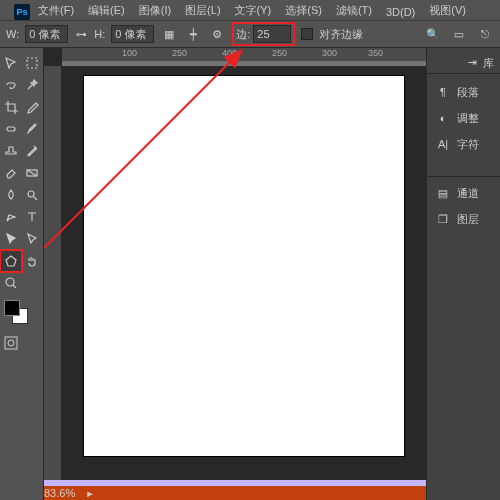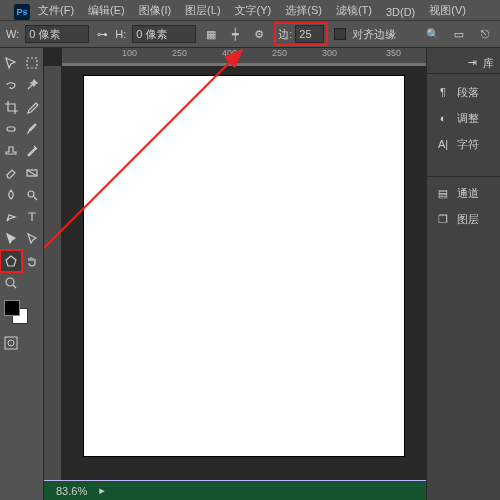--- a/index.html
+++ b/index.html
@@ -2,44 +2,44 @@
 <html><head>
 <meta charset="utf-8">
 <style>
 *{margin:0;padding:0;box-sizing:border-box;font-family:"Microsoft YaHei",Arial,sans-serif;font-size:11px;color:#ccc}
 body{background:#535353;width:500px;height:500px;overflow:hidden;position:relative}
 .menubar{height:20px;background:#535353;display:flex;align-items:flex-end;padding:0 14px;gap:2px}
 .ps-logo{width:16px;height:16px;background:#001e36;color:#31a8ff;display:flex;align-items:center;justify-content:center;font-weight:bold;font-size:9px;border-radius:2px}
 .menu-item{padding:2px 6px;cursor:pointer}
 .optbar{height:28px;background:#535353;border-top:1px solid #3a3a3a;border-bottom:1px solid #2a2a2a;display:flex;align-items:center;padding:0 6px;gap:6px}
 .opt-label{color:#ccc;font-size:11px}
-.opt-input{background:#3f3f3f;border:1px solid #2a2a2a;color:#ccc;width:64px;height:18px;padding:0 3px;font-size:11px}
+.opt-input{background:#3f3f3f;border:1px solid #2a2a2a;color:#ccc;width:43px;height:18px;padding:0 3px;font-size:11px}
 .opt-ico{width:18px;height:18px;display:flex;align-items:center;justify-content:center;color:#ccc;cursor:pointer}
 .link-ico{width:14px}
 .sides-box{display:flex;align-items:center;gap:3px;border:2px solid #e62222;padding:1px 2px;position:relative}
 .checkbox{width:12px;height:12px;background:#3a3a3a;border:1px solid #222;display:inline-block}
 .opt-right{margin-left:auto;display:flex;gap:8px}
 .main{display:flex;height:452px}
 .toolbar{width:44px;background:#535353;border-right:1px solid #2a2a2a;display:flex;flex-direction:column;padding-top:4px}
 .tool-row{display:flex;height:22px}
 .tool{width:22px;height:22px;display:flex;align-items:center;justify-content:center;cursor:pointer;position:relative}
 .tool.sel{background:#3a3a3a}
 .tool.hl{outline:2px solid #e62222;outline-offset:-1px}
 .tool svg{width:14px;height:14px;stroke:#ccc;fill:none;stroke-width:1.2}
 .swatches{margin-top:6px;padding-left:4px;position:relative;height:28px}
 .sw-fg{width:16px;height:16px;background:#000;border:1px solid #888;position:absolute;top:0;left:4px;z-index:2}
 .sw-bg{width:16px;height:16px;background:#fff;border:1px solid #333;position:absolute;top:8px;left:12px}
 .qm{width:22px;height:22px;margin-top:4px;display:flex;align-items:center;justify-content:center}
 .canvas-area{flex:1;background:#282828;position:relative;overflow:hidden}
-.ruler-h{position:absolute;top:0;left:18px;right:0;height:18px;background:#4b4b4b;border-bottom:3px solid #737373}
+.ruler-h{position:absolute;top:0;left:18px;right:0;height:18px;background:#4b4b4b;border-bottom:5px solid #737373}
 .ruler-v{position:absolute;top:18px;left:0;width:18px;bottom:20px;background:#4b4b4b;border-right:1px solid #2a2a2a}
 .ruler-h .tick{position:absolute;top:0;font-size:9px;color:#aaa}
 .canvas{position:absolute;top:28px;left:40px;width:320px;height:380px;background:#fff;box-shadow:0 0 0 1px #000}
 .arrow-svg{position:absolute;top:0;left:0;pointer-events:none}
-.status{position:absolute;bottom:0;left:0;right:0;height:20px;background:#14532d;display:flex;align-items:center;padding:0 12px;gap:12px;border-top:1px solid #c4b5fd}
+.status{position:absolute;bottom:0;left:0;right:0;height:20px;background:#c2410c;display:flex;align-items:center;padding:0 0;gap:12px;border-top:6px solid #c4b5fd}
 .panels{width:74px;background:#424242;border-left:1px solid #2a2a2a;display:flex;flex-direction:column;padding-top:6px;gap:2px}
 .panel-item{display:flex;align-items:center;gap:6px;padding:4px 8px;cursor:pointer}
 .panel-item .pi{width:16px;height:16px;display:flex;align-items:center;justify-content:center}
 .panel-top{display:flex;justify-content:flex-end;padding:2px 6px;gap:6px;border-bottom:1px solid #2a2a2a;margin-bottom:4px}
 .panel-gap{height:14px}
 .dv{height:1px;background:#2a2a2a;margin:2px 0}
 </style>
 </head>
 <body>
 
@@ -60,21 +60,21 @@
   <span class="opt-label">W:</span>
   <input class="opt-input" value="0 像素" style="">
   <span class="opt-ico link-ico">⊶</span>
   <span class="opt-label">H:</span>
   <input class="opt-input" value="0 像素" style="">
   <span class="opt-ico">▦</span>
   <span class="opt-ico">┿</span>
   <span class="opt-ico">⚙</span>
   <div class="sides-box">
     <span class="opt-label">边:</span>
-    <input class="opt-input" style="width: 29px;" value="25">
+    <input class="opt-input" style="width: 38px;" value="25">
   </div>
   <span class="checkbox"></span>
   <span class="opt-label">对齐边缘</span>
   <div class="opt-right">
     <span class="opt-ico">🔍</span>
     <span class="opt-ico">▭</span>
     <span class="opt-ico">⎋</span>
   </div>
 </div>
 
@@ -223,21 +223,21 @@
       </div>
   </div>
 
   <div class="canvas-area">
     <div class="ruler-h">
       <span class="tick" style="left:60px">100</span>
       <span class="tick" style="left:110px">250</span>
       <span class="tick" style="left:160px">400</span>
       <span class="tick" style="left:210px">250</span>
       <span class="tick" style="left:260px">300</span>
-      <span class="tick" style="left:324px">350</span>
+      <span class="tick" style="left:306px">350</span>
     </div>
     <div class="ruler-v"></div>
     <div class="canvas"></div>
     <svg class="arrow-svg" width="380" height="430">
       <defs>
           <marker id="ah" markerWidth="10" markerHeight="8" refX="9" refY="4" orient="auto">
             <polygon points="0,0 10,4 0,8" fill="#e62222"></polygon>
           </marker>
         </defs>
       <line x1="0" y1="200" x2="198" y2="2" stroke="#e62222" stroke-width="2" marker-end="url(#ah)"></line>

